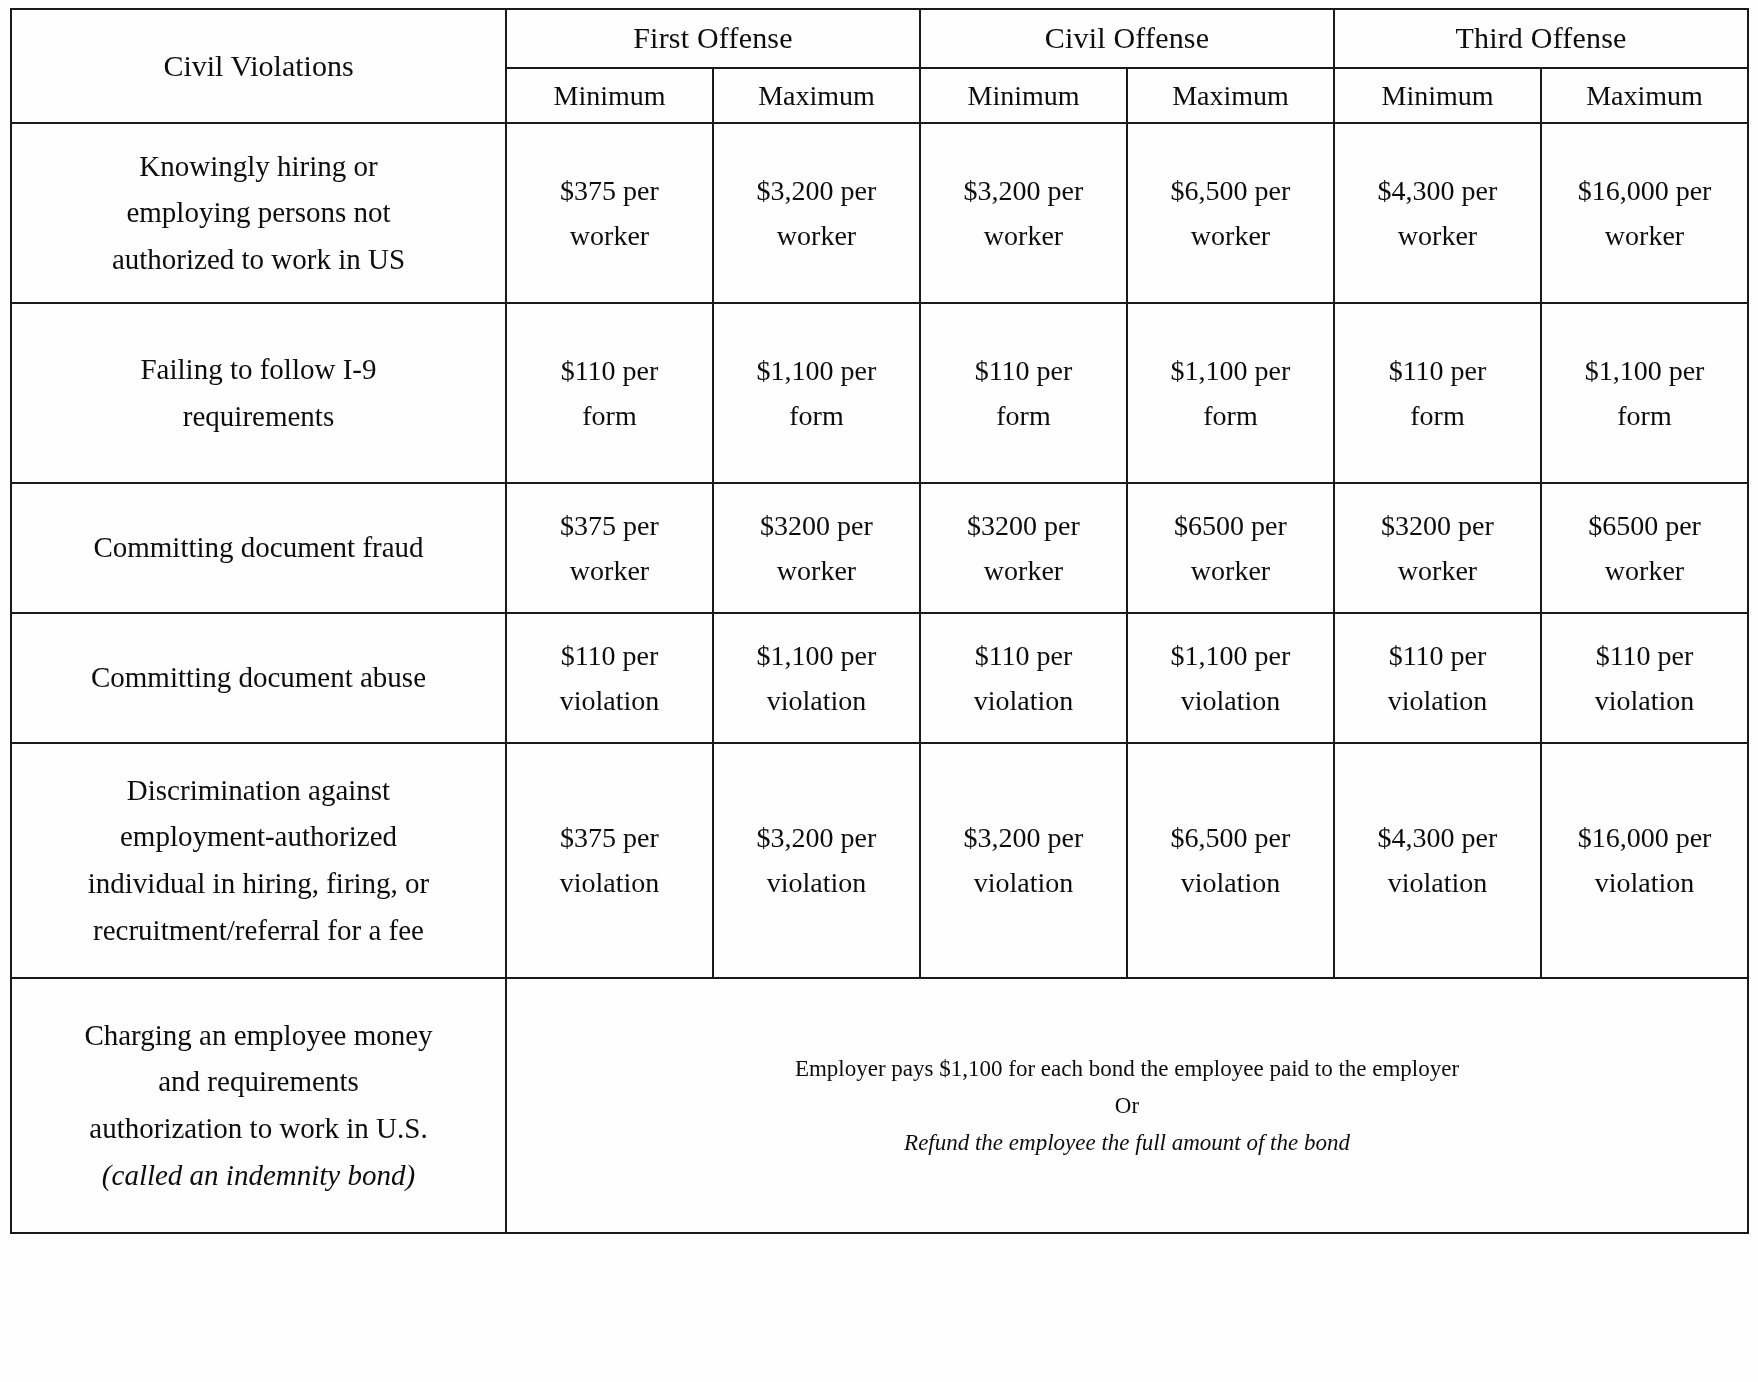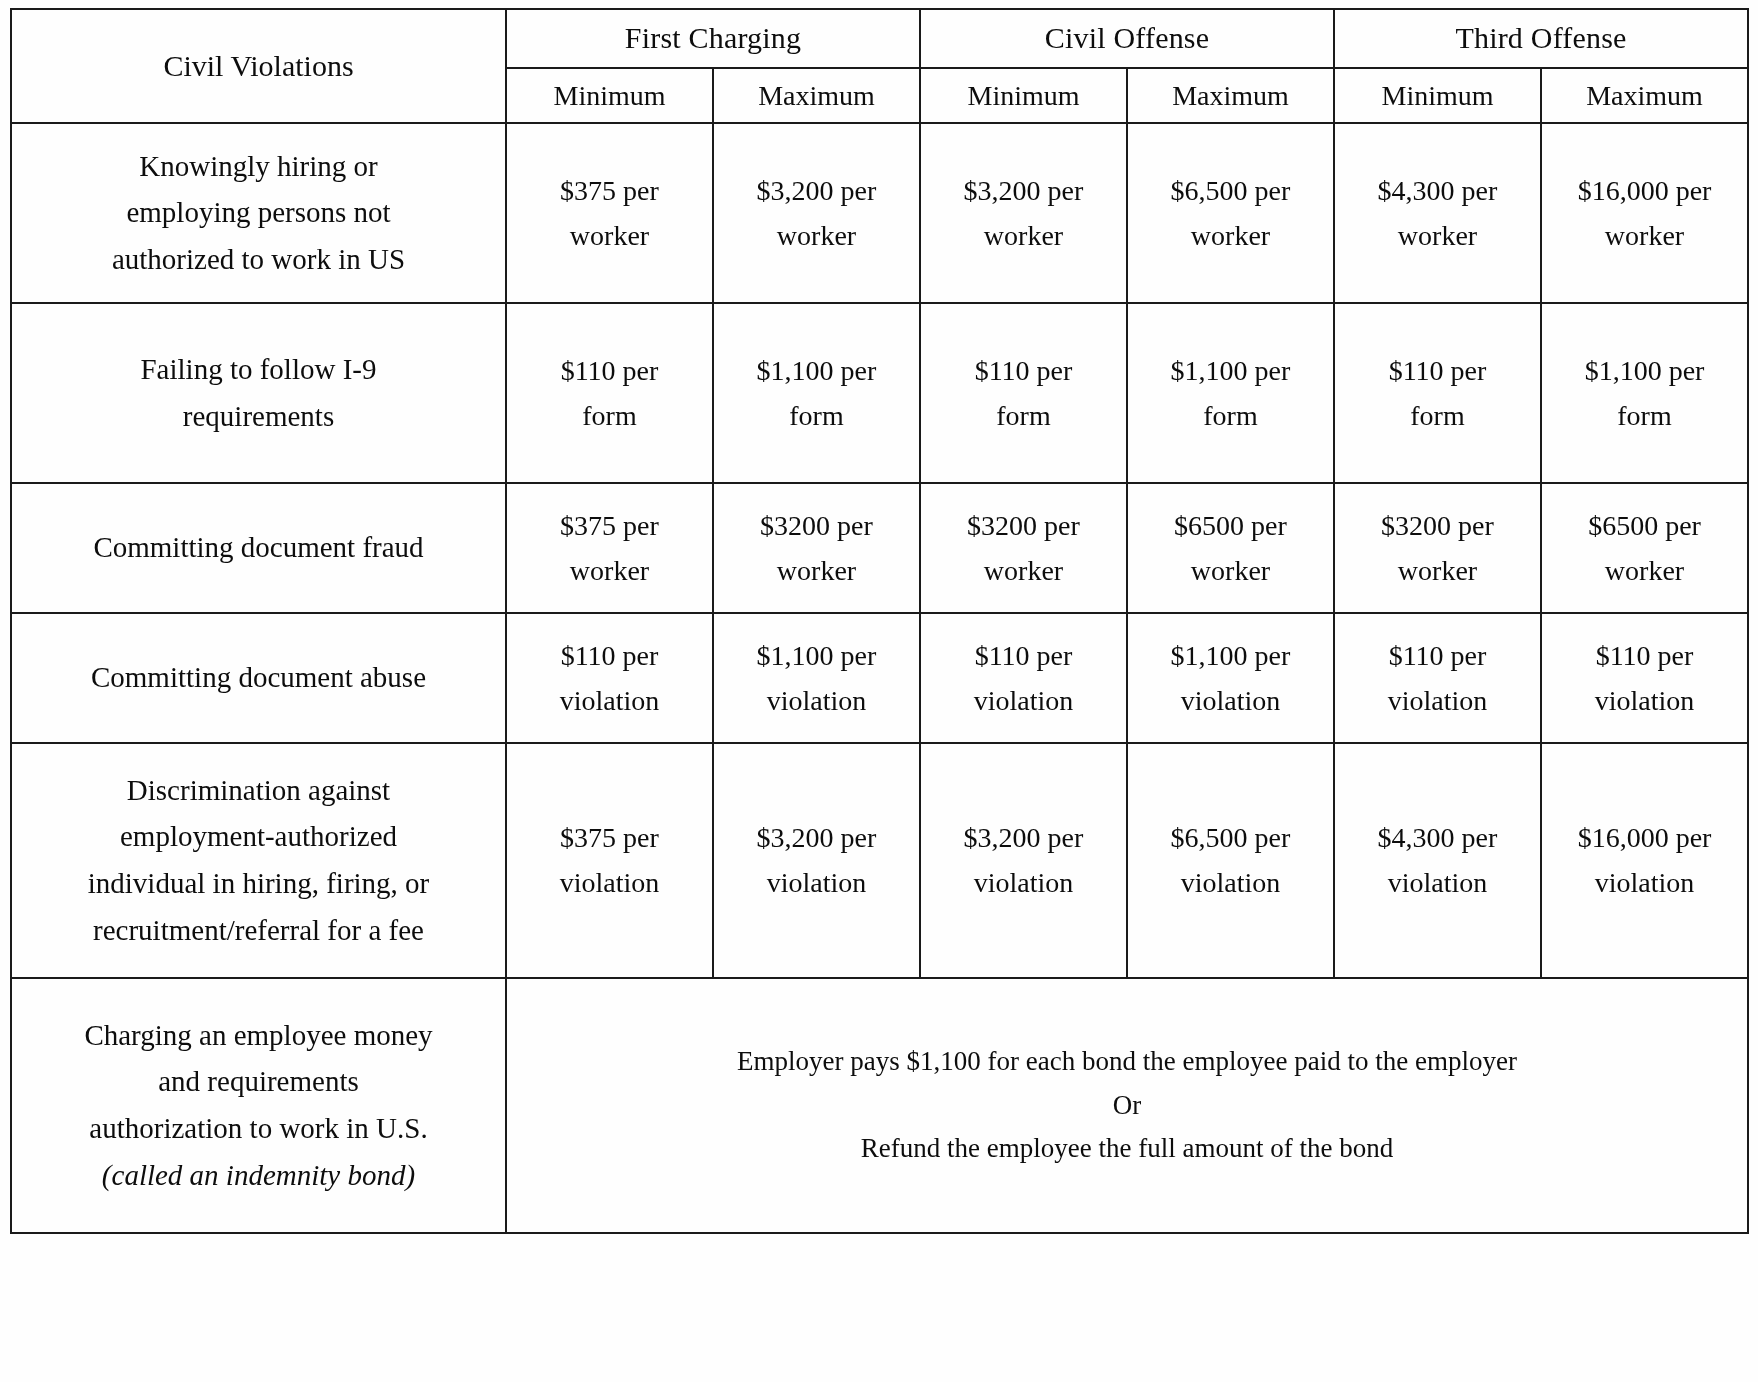--- a/index.html
+++ b/index.html
@@ -67,21 +67,21 @@
   }
   .cell-amount {
     font-size: 28px;
     line-height: 1.95;
   }
   .row-tall td { height: 170px; }
   .row-mid  td { height: 120px; }
   .row-xtall td { height: 225px; border-radius: 10px; }
   .row-bond td { height: 245px; }
   .bond-note {
-    font-size: 27px;
+    font-size: 23px;
     line-height: 2.05;
   }
   .bond-note .ln { display: block; }
 </style>
 </head>
 <body>
 
 <div class="sheet">
   <table class="violations">
     <colgroup>
@@ -89,21 +89,21 @@
       <col class="c-amount">
         <col class="c-amount">
       <col class="c-amount">
         <col class="c-amount">
       <col class="c-amount">
         <col class="c-amount">
     </colgroup>
     <thead>
       <tr>
         <th class="hdr-civil" rowspan="2">Civil Violations</th>
-        <th class="hdr-offense" colspan="2">First Charging</th>
+        <th class="hdr-offense" colspan="2">First Offense</th>
         <th class="hdr-offense" colspan="2">Civil Offense</th>
         <th class="hdr-offense" colspan="2">Third Offense</th>
       </tr>
       <tr>
         <th class="hdr-minmax">Minimum</th>
         <th class="hdr-minmax">Maximum</th>
         <th class="hdr-minmax">Minimum</th>
         <th class="hdr-minmax">Maximum</th>
         <th class="hdr-minmax">Minimum</th>
         <th class="hdr-minmax">Maximum</th>
@@ -270,19 +270,19 @@
       <tr class="row-bond">
         <td class="row-label">
             <span class="ln" style="display: block;">Charging an employee money</span>
             <span class="ln" style="display: block;">and requirements</span>
             <span class="ln" style="display: block;">authorization to work in U.S.</span>
             <span class="ln" style="display: block; font-style: italic;">(called an indemnity bond)</span>
           </td>
         <td class="bond-note" colspan="6">
             <span class="ln" style="display: block;">Employer pays $1,100 for each bond the employee paid to the employer</span>
             <span class="ln" style="display: block;">Or</span>
-            <span class="ln" style="display: block;">Refund the employee the full amount of the bond</span>
+            <span class="ln" style="display: block; font-style: italic;">Refund the employee the full amount of the bond</span>
           </td>
       </tr>
 
     </tbody>
   </table>
 </div>
 
 </body></html>

